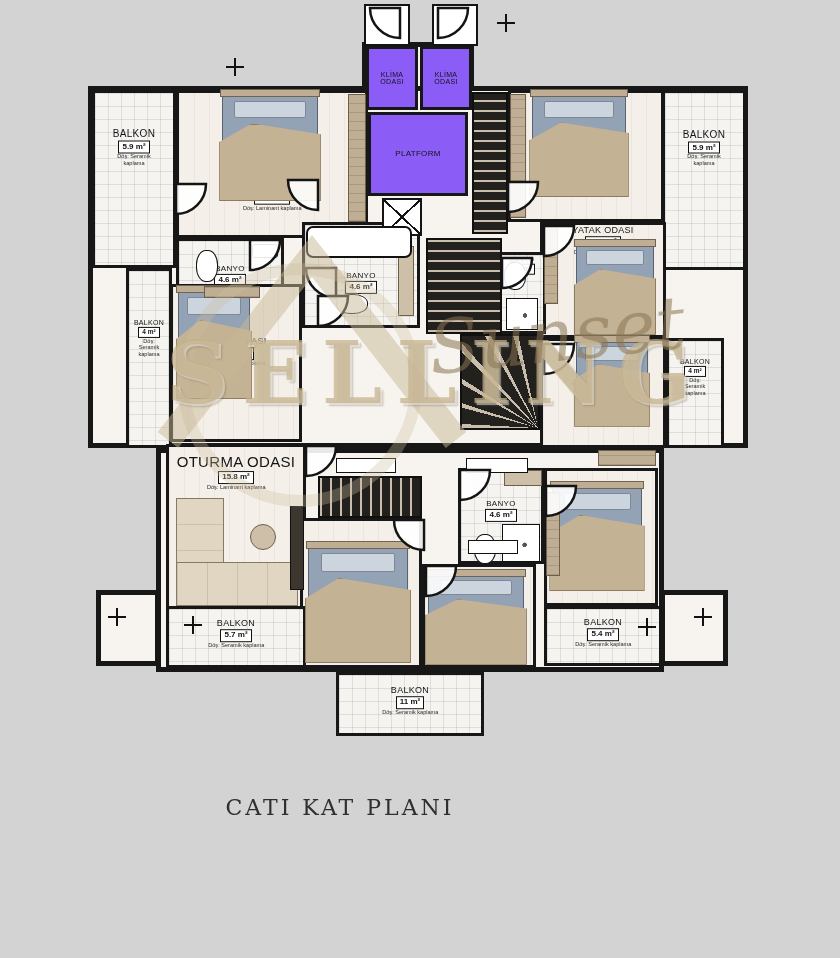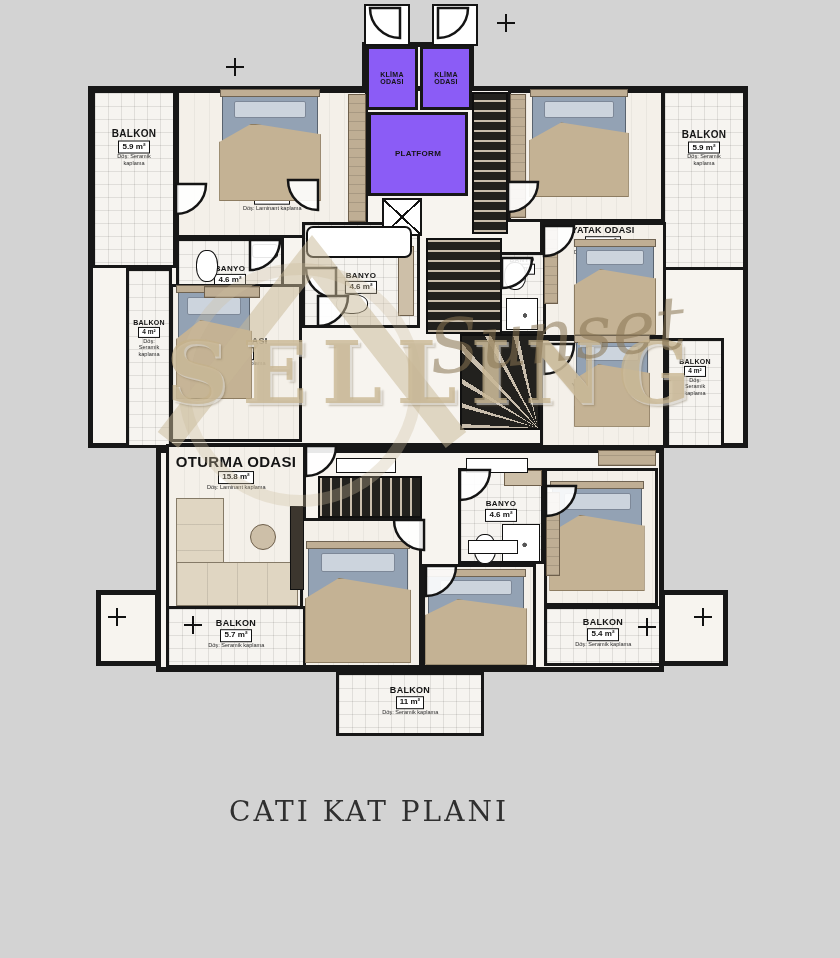--- a/index.html
+++ b/index.html
@@ -8,21 +8,21 @@
        font-family:"Liberation Sans", sans-serif;}
   #stage{position:absolute;inset:0;}
   
   .fp{position:absolute;background:var(--floor,#f7f4ef);border:5px solid var(--wall,#171717);box-sizing:border-box;}
   
   .room{position:absolute;border:3px solid var(--wall,#171717);box-sizing:border-box;}
   .floor-wood{background-color:#f4f0e9;background-image:repeating-linear-gradient(90deg,rgba(0,0,0,.045) 0 1px,transparent 1px 15px);}
   .floor-tile{background-color:#f6f4f0;background-image:linear-gradient(rgba(0,0,0,.09) 1px,transparent 1px),linear-gradient(90deg,rgba(0,0,0,.09) 1px,transparent 1px);background-size:13px 13px;}
   .floor-plain{background:#8b5cf6;}
   .rlabel{position:absolute;left:0;right:0;display:flex;flex-direction:column;align-items:center;gap:1px;transform:translateY(-50%);pointer-events:none;}
-  .rtitle{font-weight:bold;font-size:10px;letter-spacing:.3px;color:#141414;white-space:pre-line;text-align:left;line-height:1.05;}
+  .rtitle{font-weight:normal;font-size:10px;letter-spacing:.3px;color:#141414;white-space:pre-line;text-align:center;line-height:1.05;}
   .rbadge{font-size:8px;font-weight:bold;color:#111;border:1px solid #111;background:#fff;padding:0 3px;line-height:1.35;white-space:nowrap;}
   .rnote{font-size:9px;color:#2b2b2b;transform:scale(.62);transform-origin:center top;white-space:normal;text-align:center;line-height:1.15;margin-top:-1px;max-width:160%;}
   
   .bed{position:absolute;background:var(--bed-mattress,#93a2b4);border:1px solid #59636f;box-sizing:border-box;}
   .bed .head{position:absolute;left:-3px;right:-3px;top:-8px;height:8px;background:var(--wood-accent,#bfae94);border:1px solid #6f6352;box-sizing:border-box;}
   .bed .pillow{position:absolute;left:12%;top:4%;width:74%;height:15%;background:#ccd4dd;border:1px solid #7d8898;border-radius:2px;}
   .bed .blanket{position:absolute;left:-4%;top:26%;width:108%;height:76%;background:var(--bed-blanket,#c4b294);border:1px solid #8d7c61;clip-path:polygon(0 24%,32% 0,100% 14%,100% 100%,0 100%);box-sizing:border-box;}
   
   .stair{position:absolute;border:2px solid #101010;box-sizing:border-box;}
   
@@ -47,21 +47,21 @@
   
   .dim{position:absolute;width:18px;height:18px;
        background:linear-gradient(#111,#111) center/100% 2px no-repeat,
                   linear-gradient(#111,#111) center/2px 100% no-repeat;}
   
   #watermark{position:absolute;inset:0;pointer-events:none;}
   .wm-selling{position:absolute;left:166px;top:322px;font-family:"DejaVu Serif","Liberation Serif",serif;font-weight:bold;font-size:86px;letter-spacing:14px;color:rgba(197,178,138,.72);text-shadow:2px 2px 0 rgba(255,255,255,.45),3px 3px 2px rgba(110,95,70,.35);}
   .wm-sunset{position:absolute;left:428px;top:292px;font-family:"DejaVu Serif","Liberation Serif",serif;font-style:italic;font-size:74px;color:rgba(136,116,82,.55);transform:rotate(-6deg);}
   .wm-realestate{position:absolute;left:276px;top:420px;font-family:"DejaVu Serif","Liberation Serif",serif;font-weight:bold;font-size:40px;letter-spacing:26px;color:rgba(233,230,223,.95);text-shadow:1px 1px 0 rgba(120,112,98,.55),-1px -1px 0 rgba(255,255,255,.5);}
   
-  .caption{position:absolute;left:0;top:795px;width:680px;text-align:center;font-family:"DejaVu Serif","Liberation Serif",serif;font-size:28px;letter-spacing:3px;color:var(--caption,#2f2f2f);margin-left:29px;}
+  .caption{position:absolute;left:0;top:795px;width:680px;text-align:center;font-family:"DejaVu Serif","Liberation Serif",serif;font-size:22px;letter-spacing:3px;color:var(--caption,#2f2f2f);}
 </style>
 </head>
 <body>
 
 <div id="stage">
   <div id="plan-layer">
       <div class="fp" style="position: absolute; left: 362px; top: 42px; width: 112px; height: 70px;"></div>
       <div class="fp" style="position: absolute; left: 88px; top: 86px; width: 660px; height: 362px;"></div>
       <div class="fp" style="position: absolute; left: 156px; top: 448px; width: 508px; height: 224px;"></div>
       <div class="fp" style="position: absolute; left: 336px; top: 672px; width: 148px; height: 64px;"></div>

